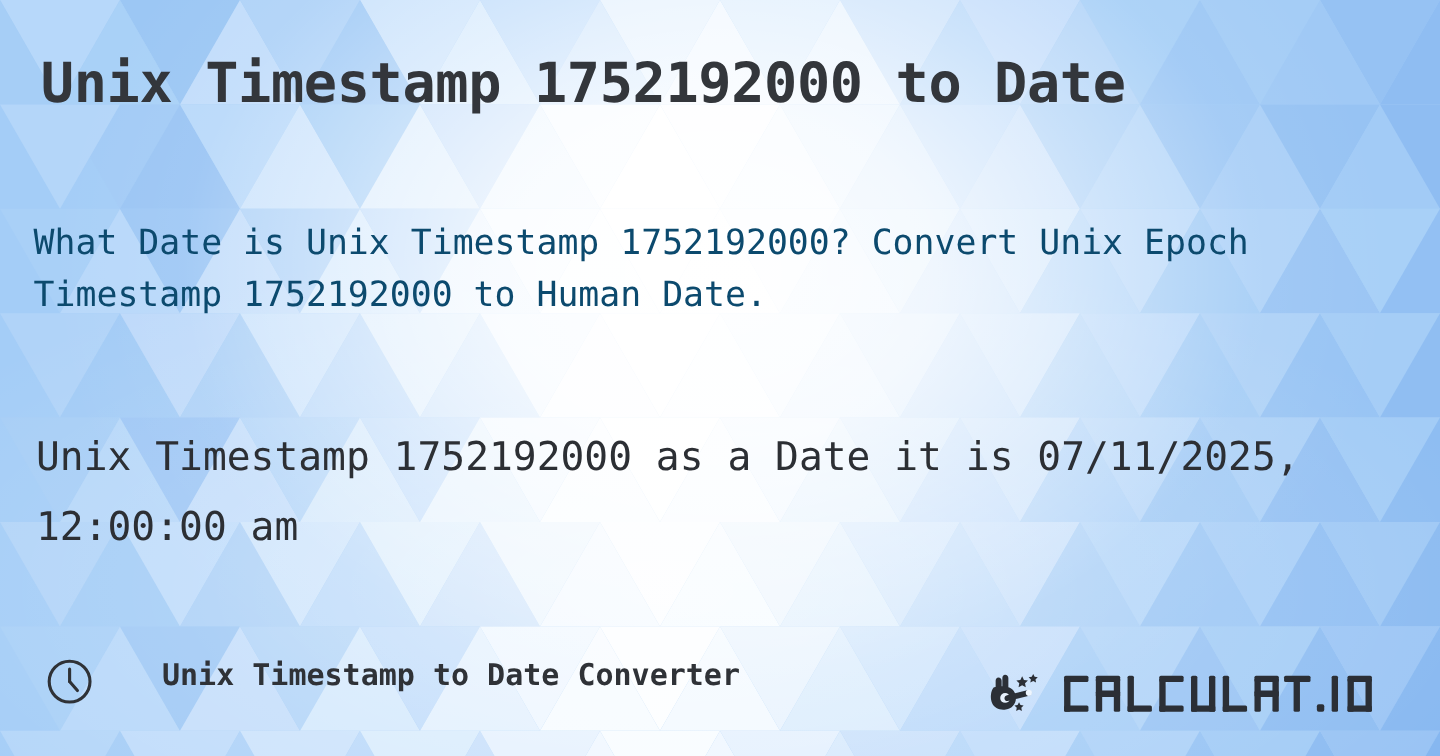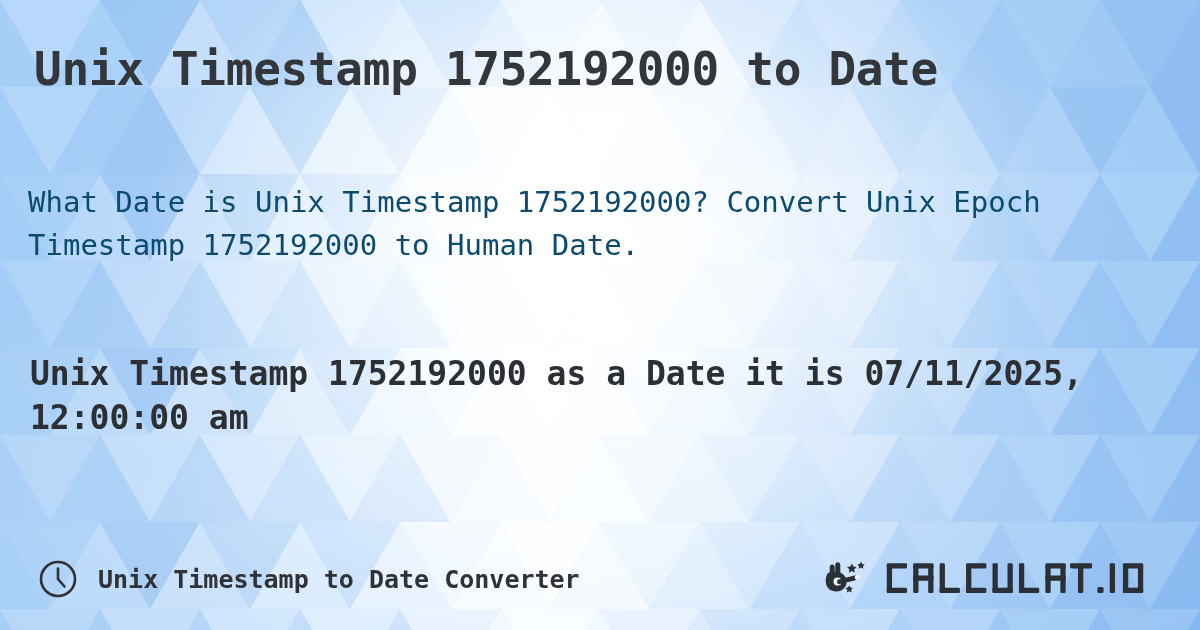--- a/index.html
+++ b/index.html
@@ -84,42 +84,42 @@
     color: #0c4a6e;
   }
 
   .result-text {
     position: absolute;
     left: 30px;
     top: 352px;
     width: 1140px;
     margin: 0;
     font-family: "DejaVu Sans Mono", monospace;
-    font-weight: bold;
+    font-weight: normal;
     font-size: 33px;
-    line-height: 44px;
+    line-height: 58px;
     letter-spacing: 0px;
     color: #2c2f34;
   }
 
   
   .footer {
     position: absolute;
     left: 0;
     top: 548px;
     width: 1200px;
     height: 62px;
   }
   .footer-left {
     position: absolute;
     left: 38px;
     top: 0;
     display: flex;
-    align-items: center;
     height: 62px;
+    gap: 37px;
   }
   .clock-icon {
     display: block;
     width: 40px;
     height: 40px;
     flex: 0 0 40px;
   }
   .footer-label {
     margin-left: 20px;
     font-family: "DejaVu Sans Mono", monospace;

